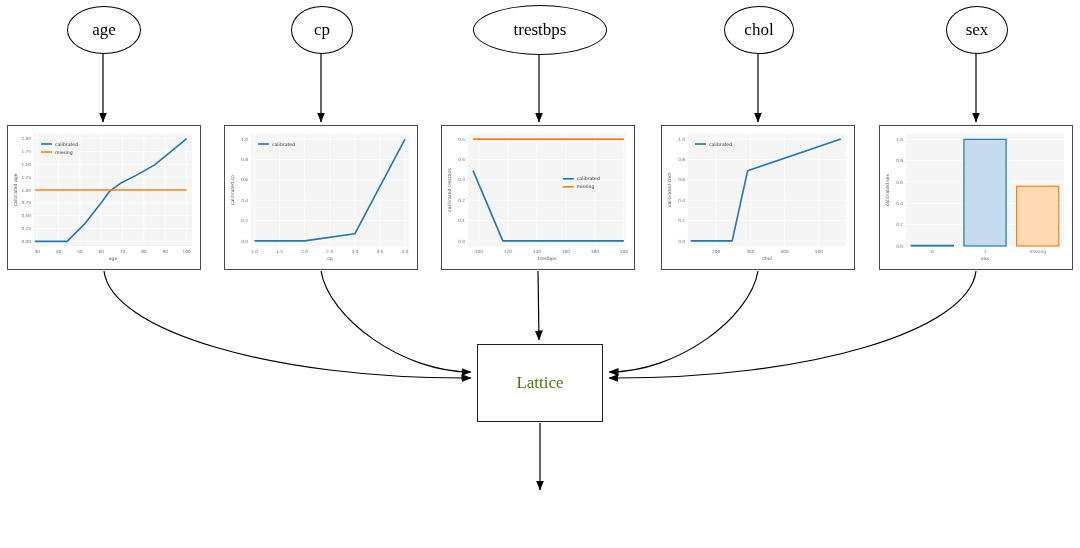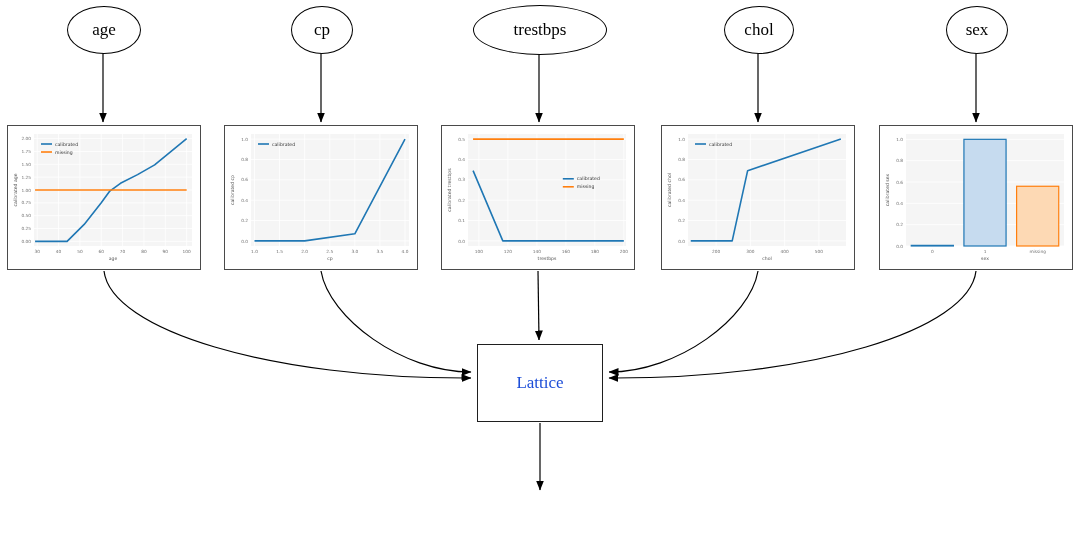--- a/index.html
+++ b/index.html
@@ -2,21 +2,21 @@
 <html><head>
 <meta charset="utf-8">
 <style>
   html,body{margin:0;padding:0;background:#fff;}
   #stage{position:relative;width:1080px;height:548px;background:#fff;overflow:hidden;
          font-family:"Liberation Serif",serif;}
   .node-ellipse{position:absolute;background:#fff;border:1px solid #000;border-radius:50%;
         display:flex;align-items:center;justify-content:center;font-size:17px;color:#000;z-index:4;}
   .lattice-box{position:absolute;left:477px;top:344px;width:126px;height:78px;background:#fff;
         border:1.5px solid #1f1f1f;display:flex;align-items:center;justify-content:center;
-        font-size:17px;color:#1d4ed8;z-index:4;box-sizing:border-box;}
+        font-size:17px;color:#4d7c0f;z-index:4;box-sizing:border-box;}
   .plotbox{position:absolute;top:125px;width:194px;height:145px;background:#fff;
         border:1px solid #4a4a4a;box-sizing:border-box;z-index:2;}
   svg.chart{display:block;width:192px;height:143px;}
   #edges{position:absolute;left:0;top:0;z-index:3;pointer-events:none;}
   .tick{font:4.3px "DejaVu Sans",sans-serif;fill:#707070;}
   .alabel{font:4.6px "DejaVu Sans",sans-serif;fill:#555;}
   .ltext{font:4.6px "DejaVu Sans",sans-serif;fill:#333;}
 </style>
 </head>
 <body>

